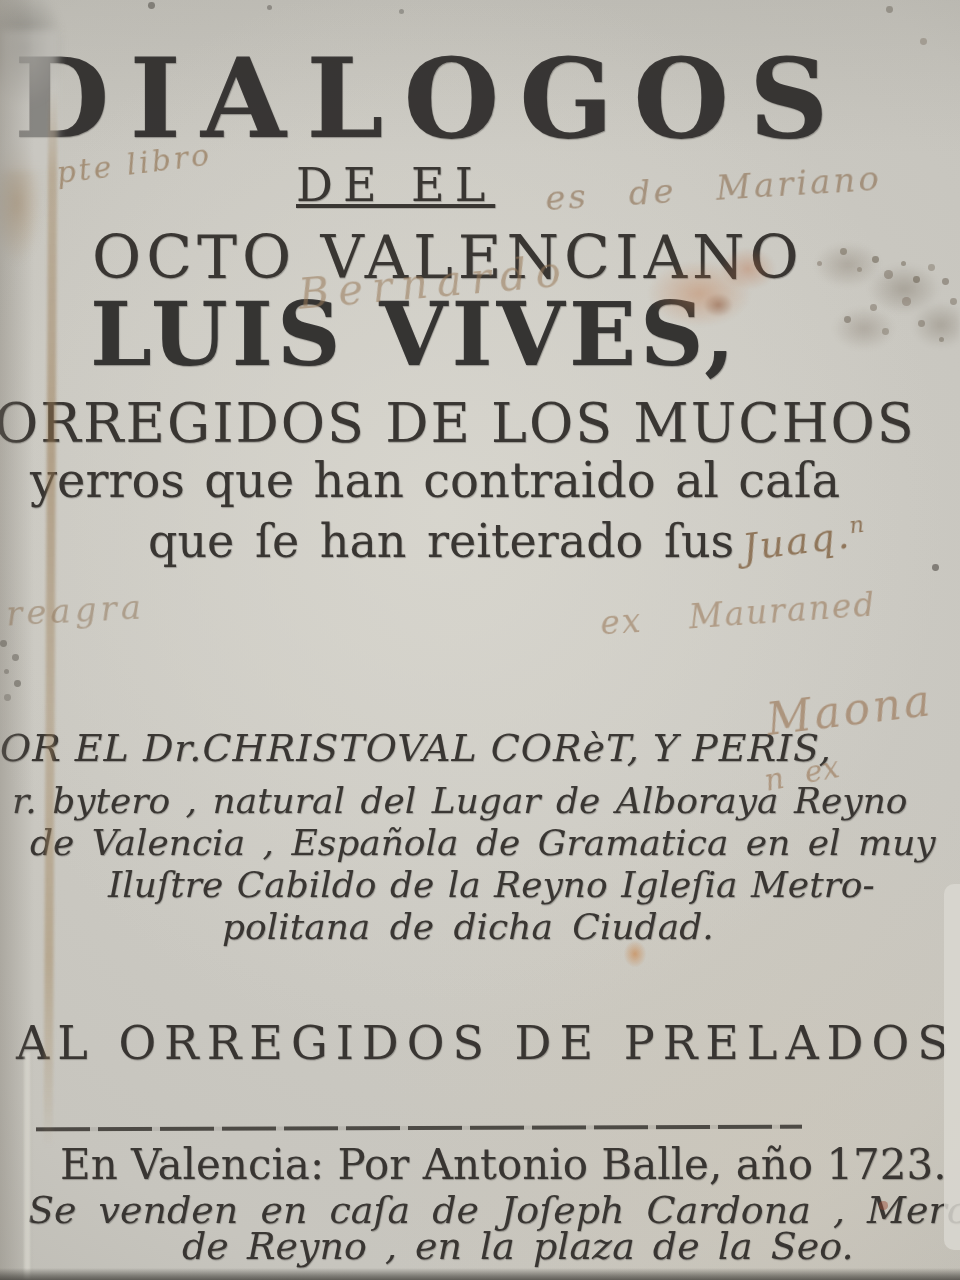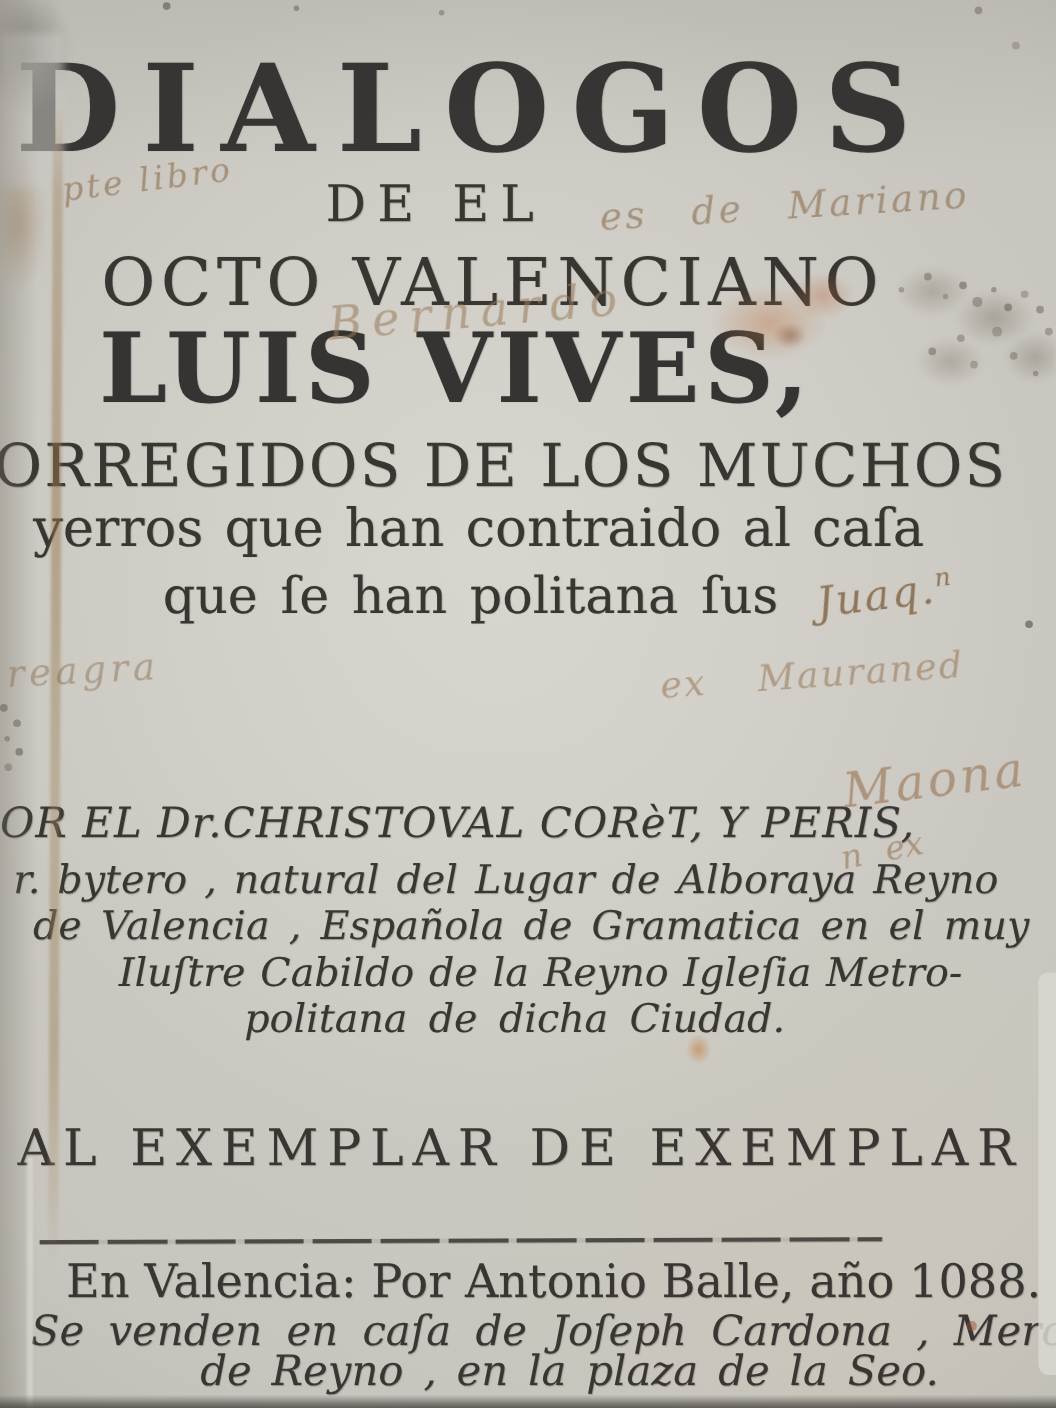--- a/index.html
+++ b/index.html
@@ -11,21 +11,21 @@
       radial-gradient(60% 45% at 80% 90%, rgba(208,199,181,.35) 0%, rgba(208,199,181,0) 70%),
       linear-gradient(to bottom, rgba(150,148,140,.22) 0%, rgba(150,148,140,0) 12%),
       radial-gradient(130% 100% at 50% 45%, #cfcdc6 0%, #c7c5be 55%, #b5b3ab 85%, #a09e96 100%);
   }
   
   .pl{position:absolute;white-space:nowrap;color:rgba(49,46,43,.93);
       text-shadow:.6px .6px 1px rgba(49,46,43,.35);}
   .caps-sm{font-variant:small-caps;}
   .ital{font-style:italic;}
   .L-dialogos{left:14px;top:34px;font-size:110px;font-weight:bold;letter-spacing:20px;color:rgba(45,43,42,.9);}
-  .L-deel{left:296px;top:158px;font-size:46px;letter-spacing:10px;}
+  .L-deel{left:296px;top:158px;font-size:46px;letter-spacing:10px;text-decoration:underline;}
   .L-docto{left:92px;top:222px;font-size:60px;letter-spacing:5px;}
   .L-vives{left:90px;top:282px;font-size:88px;font-weight:bold;letter-spacing:4px;color:rgba(45,43,42,.92);}
   .L-correg{left:-6px;top:392px;font-size:54px;letter-spacing:2px;}
   .L-yerros{left:30px;top:452px;font-size:48px;word-spacing:4px;}
   .L-reiter{left:148px;top:514px;font-size:46px;word-spacing:6px;}
   .L-impres{left:280px;top:576px;font-size:46px;}
   .L-traduc{left:28px;top:662px;font-size:38px;letter-spacing:3px;word-spacing:8px;}
   .L-porel{left:0px;top:726px;font-size:38px;letter-spacing:1px;}
   .L-presb{left:12px;top:780px;font-size:36px;word-spacing:4px;}
   .L-deval{left:30px;top:822px;font-size:36px;word-spacing:6px;}
@@ -102,29 +102,29 @@
 <body>
 
 <div class="photo">
 
   <div class="pl L-dialogos">DIALOGOS</div>
   <div class="pl L-deel">DE EL</div>
   <div class="pl L-docto">OCTO VALENCIANO</div>
   <div class="pl L-vives">LUIS VIVES,</div>
   <div class="pl L-correg">ORREGIDOS DE LOS MUCHOS</div>
   <div class="pl L-yerros">yerros que han contraido al caſa</div>
-  <div class="pl L-reiter">que ſe han politana ſus</div>
+  <div class="pl L-reiter">que ſe han reiterado ſus</div>
   <div class="pl L-porel ital">OR EL Dr.CHRISTOVAL CORèT, Y PERIS,</div>
   <div class="pl L-presb ital">r. bytero , natural del Lugar de Alboraya Reyno</div>
   <div class="pl L-deval ital">de Valencia , Española de Gramatica en el muy</div>
   <div class="pl L-ilust ital">Iluſtre Cabildo de la Reyno Igleſia Metro-</div>
   <div class="pl L-polit ital">politana de dicha Ciudad.</div>
-  <div class="pl L-exemp">AL EXEMPLAR DE EXEMPLAR</div>
+  <div class="pl L-exemp">AL ORREGIDOS DE PRELADOS</div>
   <div class="rule"></div>
-  <div class="pl L-imp1">En Valencia: Por Antonio Balle, año 1088.</div>
+  <div class="pl L-imp1">En Valencia: Por Antonio Balle, año 1723.</div>
   <div class="pl L-imp2 ital">Se venden en caſa de Joſeph Cardona , Mercader</div>
   <div class="pl L-imp3 ital">de Reyno , en la plaza de la Seo.</div>
 
   <div class="art corner-tl"></div>
   <div class="art stain-tl"></div>
   <div class="art fade-d"></div>
   <div class="art crease"></div>
   <div class="art stain-rust"></div>
   <div class="art smudge-right"></div>
   <div class="art stain-orange"></div>

